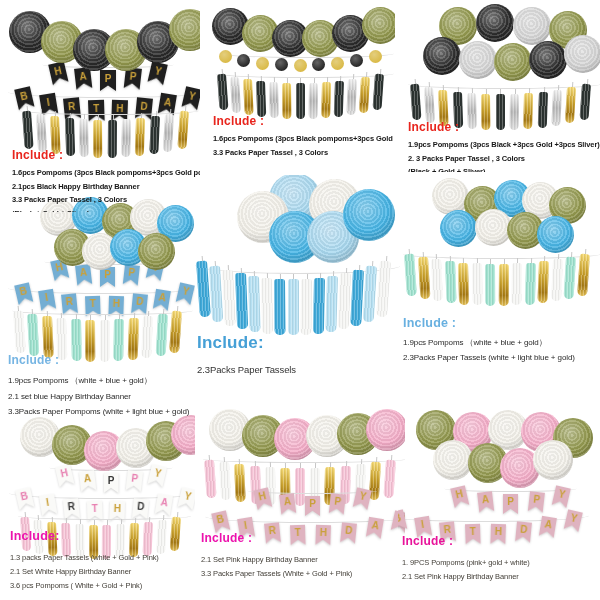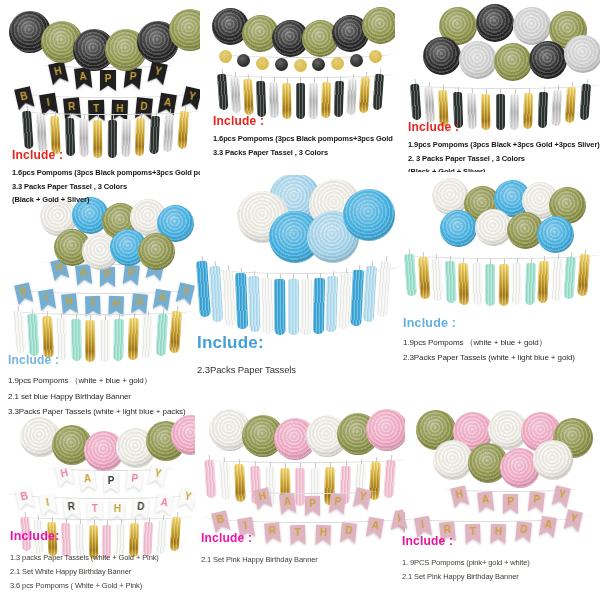--- a/index.html
+++ b/index.html
@@ -128,20 +128,21 @@
         <div class="pom" style="left: 9px; top: 11px; width: 42px; height: 42px; background: radial-gradient(circle at 42% 36%, rgb(124, 124, 124) 0%, rgb(43, 43, 43) 52%, rgb(34, 34, 34) 88%);"></div>
         <div class="pom" style="left: 41px; top: 21px; width: 42px; height: 42px; background: radial-gradient(circle at 42% 36%, rgb(188, 192, 145) 0%, rgb(147, 153, 78) 52%, rgb(115, 119, 61) 88%);"></div>
         <div class="pom" style="left: 73px; top: 29px; width: 42px; height: 42px; background: radial-gradient(circle at 42% 36%, rgb(124, 124, 124) 0%, rgb(43, 43, 43) 52%, rgb(34, 34, 34) 88%);"></div>
         <div class="pom" style="left: 105px; top: 29px; width: 42px; height: 42px; background: radial-gradient(circle at 42% 36%, rgb(188, 192, 145) 0%, rgb(147, 153, 78) 52%, rgb(115, 119, 61) 88%);"></div>
         <div class="pom" style="left: 137px; top: 21px; width: 42px; height: 42px; background: radial-gradient(circle at 42% 36%, rgb(124, 124, 124) 0%, rgb(43, 43, 43) 52%, rgb(34, 34, 34) 88%);"></div>
         <div class="pom" style="left: 169px; top: 9px; width: 42px; height: 42px; background: radial-gradient(circle at 42% 36%, rgb(188, 192, 145) 0%, rgb(147, 153, 78) 52%, rgb(115, 119, 61) 88%);"></div>
       </div>
     <div class="txt">
       <div class="inc" style="color: rgb(232, 37, 29);">Include :</div>
       <p>1.6pcs Pompoms (3pcs Black pompoms+3pcs Gold pompoms)</p>
+      <p>2.1pcs Black Happy Birthday Banner</p>
       <p>3.3 Packs Paper Tassel , 3 Colors</p>
       <p>(Black + Gold + Sliver)</p>
     </div>
   </div>
 
   <div class="panel panel1">
     <div class="decor">
         <div class="string" style="left: 14px; top: 49px; width: 175px; height: 9px; border-color: rgb(220, 220, 220);"></div>
         <div class="dot" style="left: 13.5px; top: 50px; width: 13px; height: 13px; background: radial-gradient(circle at 40% 35%, rgb(228, 206, 125), rgb(217, 185, 69) 75%);"></div>
         <div class="dot" style="left: 32.25px; top: 53.9375px; width: 13px; height: 13px; background: radial-gradient(circle at 40% 35%, rgb(101, 101, 101), rgb(35, 35, 35) 75%);"></div>
@@ -279,21 +280,21 @@
         <div class="pom" style="left: 156.5px; top: 9.5px; width: 37px; height: 37px; background: radial-gradient(circle at 42% 36%, rgb(141, 209, 240) 0%, rgb(71, 181, 230) 52%, rgb(55, 141, 179) 88%);"></div>
         <div class="pom" style="left: 53.5px; top: 33.5px; width: 37px; height: 37px; background: radial-gradient(circle at 42% 36%, rgb(188, 192, 145) 0%, rgb(147, 153, 78) 52%, rgb(115, 119, 61) 88%);"></div>
         <div class="pom" style="left: 81.5px; top: 37.5px; width: 37px; height: 37px; background: radial-gradient(circle at 42% 36%, rgb(248, 246, 242) 0%, rgb(243, 241, 234) 52%, rgb(190, 188, 183) 88%);"></div>
         <div class="pom" style="left: 109.5px; top: 33.5px; width: 37px; height: 37px; background: radial-gradient(circle at 42% 36%, rgb(141, 209, 240) 0%, rgb(71, 181, 230) 52%, rgb(55, 141, 179) 88%);"></div>
         <div class="pom" style="left: 137.5px; top: 37.5px; width: 37px; height: 37px; background: radial-gradient(circle at 42% 36%, rgb(188, 192, 145) 0%, rgb(147, 153, 78) 52%, rgb(115, 119, 61) 88%);"></div>
       </div>
     <div class="txt">
       <div class="inc" style="color: rgb(118, 181, 227);">Include :</div>
       <p>1.9pcs Pompoms （white + blue + gold）</p>
       <p>2.1 set blue Happy Birthday Banner</p>
-      <p>3.3Packs Paper Tassels (white + light blue + packs)</p>
+      <p>3.3Packs Paper Pompoms (white + light blue + gold)</p>
 
     </div>
   </div>
 
   <div class="panel panel4">
     <div class="decor">
         <div class="string" style="left: 10px; top: 81px; width: 207px; height: 18px; border-color: rgb(220, 220, 220);"></div>
         <div class="tassel" style="left: 10.5px; top: 86px; width: 11px; height: 56px; background: rgb(63, 169, 217); transform: rotate(-4deg);"></div>
         <div class="tassel" style="left: 23.6429px; top: 90.7755px; width: 11px; height: 56px; background: rgb(182, 224, 242); transform: rotate(-3.42857deg);"></div>
         <div class="tassel" style="left: 36.7857px; top: 94.8163px; width: 11px; height: 56px; background: rgb(246, 246, 244); transform: rotate(-2.85714deg);"></div>
@@ -490,20 +491,21 @@
         <div class="pom" style="left: 14px; top: 1px; width: 42px; height: 42px; background: radial-gradient(circle at 42% 36%, rgb(248, 246, 242) 0%, rgb(243, 241, 234) 52%, rgb(190, 188, 183) 88%);"></div>
         <div class="pom" style="left: 47px; top: 7px; width: 42px; height: 42px; background: radial-gradient(circle at 42% 36%, rgb(188, 192, 145) 0%, rgb(147, 153, 78) 52%, rgb(115, 119, 61) 88%);"></div>
         <div class="pom" style="left: 79px; top: 10px; width: 42px; height: 42px; background: radial-gradient(circle at 42% 36%, rgb(249, 205, 222) 0%, rgb(245, 174, 201) 52%, rgb(191, 136, 157) 88%);"></div>
         <div class="pom" style="left: 111px; top: 7px; width: 42px; height: 42px; background: radial-gradient(circle at 42% 36%, rgb(248, 246, 242) 0%, rgb(243, 241, 234) 52%, rgb(190, 188, 183) 88%);"></div>
         <div class="pom" style="left: 142px; top: 5px; width: 42px; height: 42px; background: radial-gradient(circle at 42% 36%, rgb(188, 192, 145) 0%, rgb(147, 153, 78) 52%, rgb(115, 119, 61) 88%);"></div>
         <div class="pom" style="left: 171px; top: 1px; width: 42px; height: 42px; background: radial-gradient(circle at 42% 36%, rgb(249, 205, 222) 0%, rgb(245, 174, 201) 52%, rgb(191, 136, 157) 88%);"></div>
       </div>
     <div class="txt">
       <div class="inc" style="color: rgb(236, 19, 173);">Include :</div>
       <p>2.1 Set Pink Happy Birthday Banner</p>
+      <p>3.3 Packs Paper Tassels (White + Gold + Pink)</p>
 
     </div>
   </div>
 
   <div class="panel panel8">
     <div class="decor">
         <div class="string" style="left: 46px; top: 77px; width: 133px; height: 7px; border-color: rgb(220, 220, 220);"></div>
         <div class="flagw" style="left: 52px; top: 79px; transform: rotate(-13deg);">
           <div class="flag" style="width: 15px; height: 20px; background: rgb(223, 179, 192); color: rgb(201, 160, 58); font-size: 10px;">H</div>
         </div>

